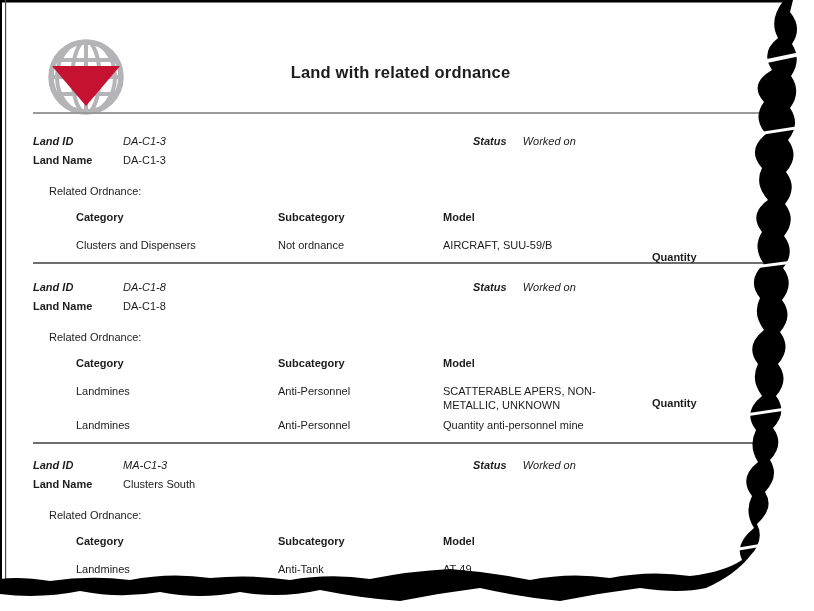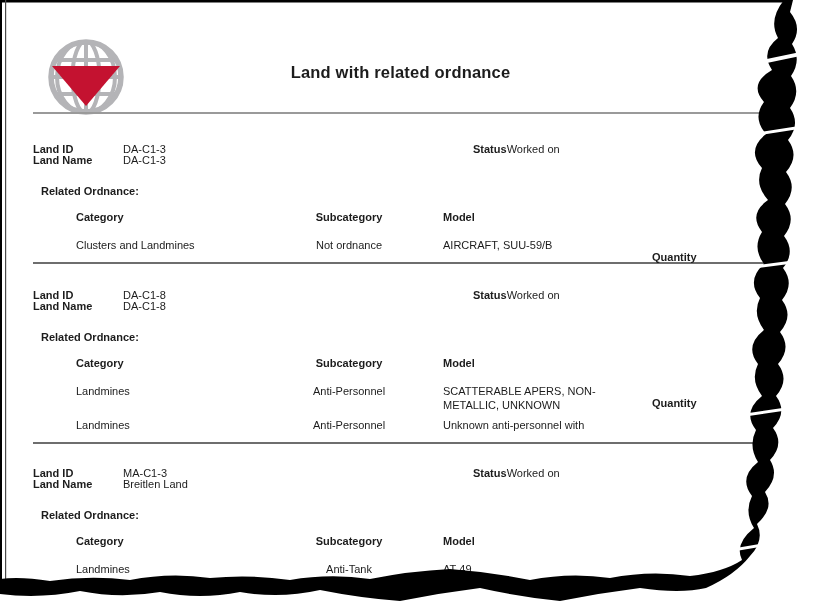--- a/index.html
+++ b/index.html
@@ -18,27 +18,27 @@
   }
   .rule{position:absolute;left:33px;width:735px;background:#8f8f8f;}
   .rule.header{top:112px;height:2px;background:#9a9a9a;}
   .rule.sec{height:2px;background:#6e6e6e;}
   
   .section{position:absolute;left:33px;width:735px;font-size:11px;}
   .fr{position:absolute;left:0;width:100%;height:15px;}
   .fr .lbl{display:inline-block;width:90px;font-weight:bold;}
   .fr .status{position:absolute;left:440px;top:0;}
   .fr .slbl{font-weight:bold;}
-  .fr .sval{}
-  .ro-head{position:absolute;left:8px;top:58px;font-weight:bold;text-align:right;}
-  .row1{top:16px;} .row2{top:27px;}
+  .fr .sval{margin-left:16px;}
+  .ro-head{position:absolute;left:16px;top:58px;font-weight:normal;text-align:right;}
+  .row1{top:8px;font-style:italic;} .row2{top:27px;}
   .thead{position:absolute;top:84px;left:0;width:100%;font-weight:bold;}
   .trow{position:absolute;left:0;width:100%;line-height:14px;}
   .c-cat{position:absolute;left:43px;width:180px;}
-  .c-sub{position:absolute;left:227px;width:178px;text-align:center;}
+  .c-sub{position:absolute;left:245px;width:178px;}
   .c-mod{position:absolute;left:410px;width:202px;}
   .c-qty{position:absolute;left:619px;width:100px;margin-top:40px;}
   .r-111{top:111px;} .r-145{top:145px;}
   
   .tear{position:absolute;inset:0;pointer-events:none;z-index:50;}
 </style>
 </head>
 <body>
 
 <div class="page">
@@ -76,21 +76,21 @@
       <span class="lbl">Land Name</span><span>DA-C1-3</span>
     </div>
     <div class="ro-head">Related Ordnance:</div>
     <div class="thead">
       <span class="c-cat">Category</span>
       <span class="c-sub">Subcategory</span>
       <span class="c-mod">Model</span>
       <span class="c-qty">Quantity</span>
     </div>
     <div class="trow r-111">
-      <span class="c-cat">Clusters and Landmines</span>
+      <span class="c-cat">Clusters and Dispensers</span>
       <span class="c-sub">Not ordnance</span>
       <span class="c-mod">AIRCRAFT, SUU-59/B</span>
       <span class="c-qty"></span>
     </div>
   </div>
 
   <div class="section" style="top:273px">
     <div class="fr row1">
       <span class="lbl">Land ID</span><span>DA-C1-8</span>
       <span class="status"><span class="slbl">Status</span><span class="sval">Worked on</span></span>
@@ -107,32 +107,32 @@
     </div>
     <div class="trow r-111">
       <span class="c-cat">Landmines</span>
       <span class="c-sub">Anti-Personnel</span>
       <span class="c-mod">SCATTERABLE APERS, NON-METALLIC, UNKNOWN</span>
       <span class="c-qty"></span>
     </div>
     <div class="trow r-145">
       <span class="c-cat">Landmines</span>
       <span class="c-sub">Anti-Personnel</span>
-      <span class="c-mod">Unknown anti-personnel with</span>
+      <span class="c-mod">Quantity anti-personnel mine</span>
       <span class="c-qty"></span>
     </div>
   </div>
 
   <div class="section" style="top:451px">
     <div class="fr row1">
       <span class="lbl">Land ID</span><span>MA-C1-3</span>
       <span class="status"><span class="slbl">Status</span><span class="sval">Worked on</span></span>
     </div>
     <div class="fr row2">
-      <span class="lbl">Land Name</span><span>Breitlen Land</span>
+      <span class="lbl">Land Name</span><span>Clusters South</span>
     </div>
     <div class="ro-head">Related Ordnance:</div>
     <div class="thead">
       <span class="c-cat">Category</span>
       <span class="c-sub">Subcategory</span>
       <span class="c-mod">Model</span>
       <span class="c-qty">Quantity</span>
     </div>
     <div class="trow r-111">
       <span class="c-cat">Landmines</span>

